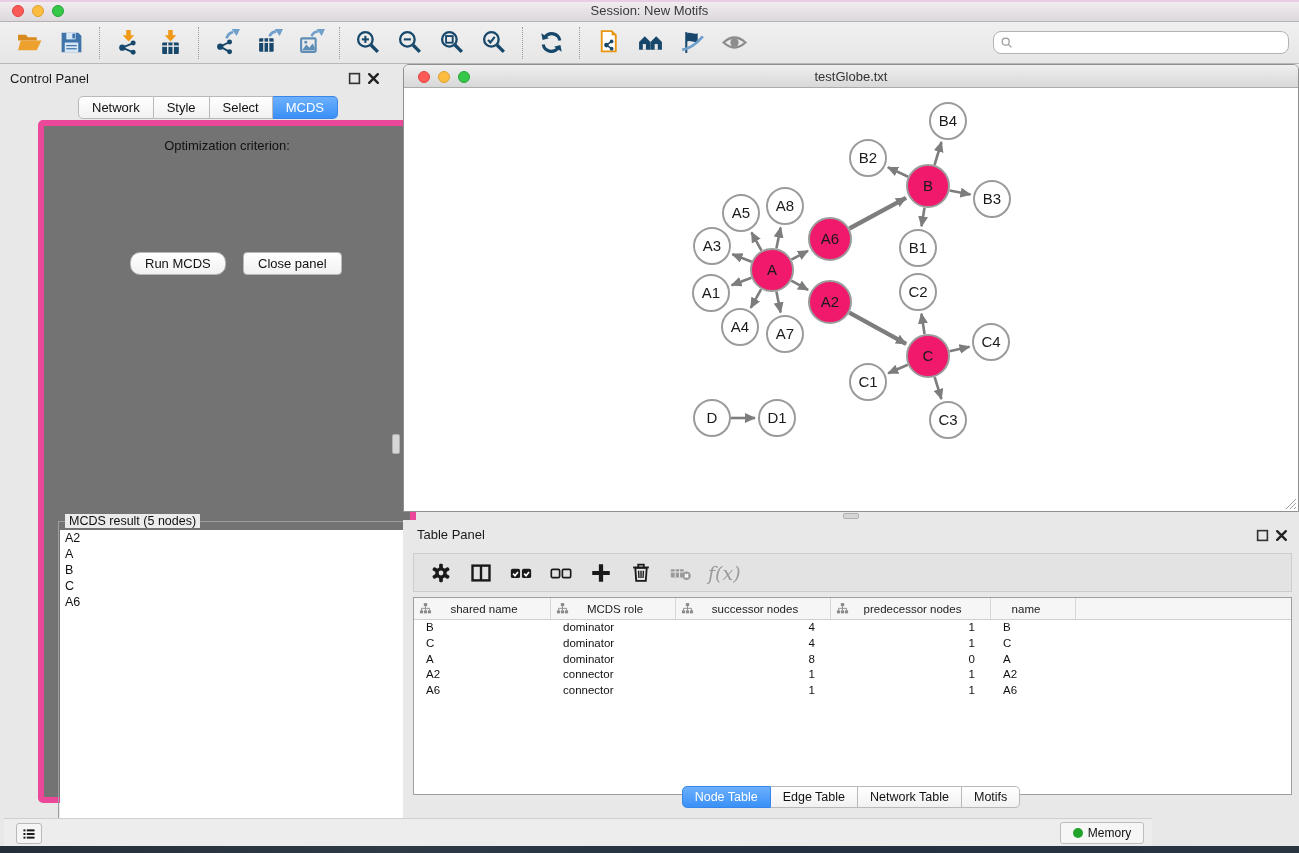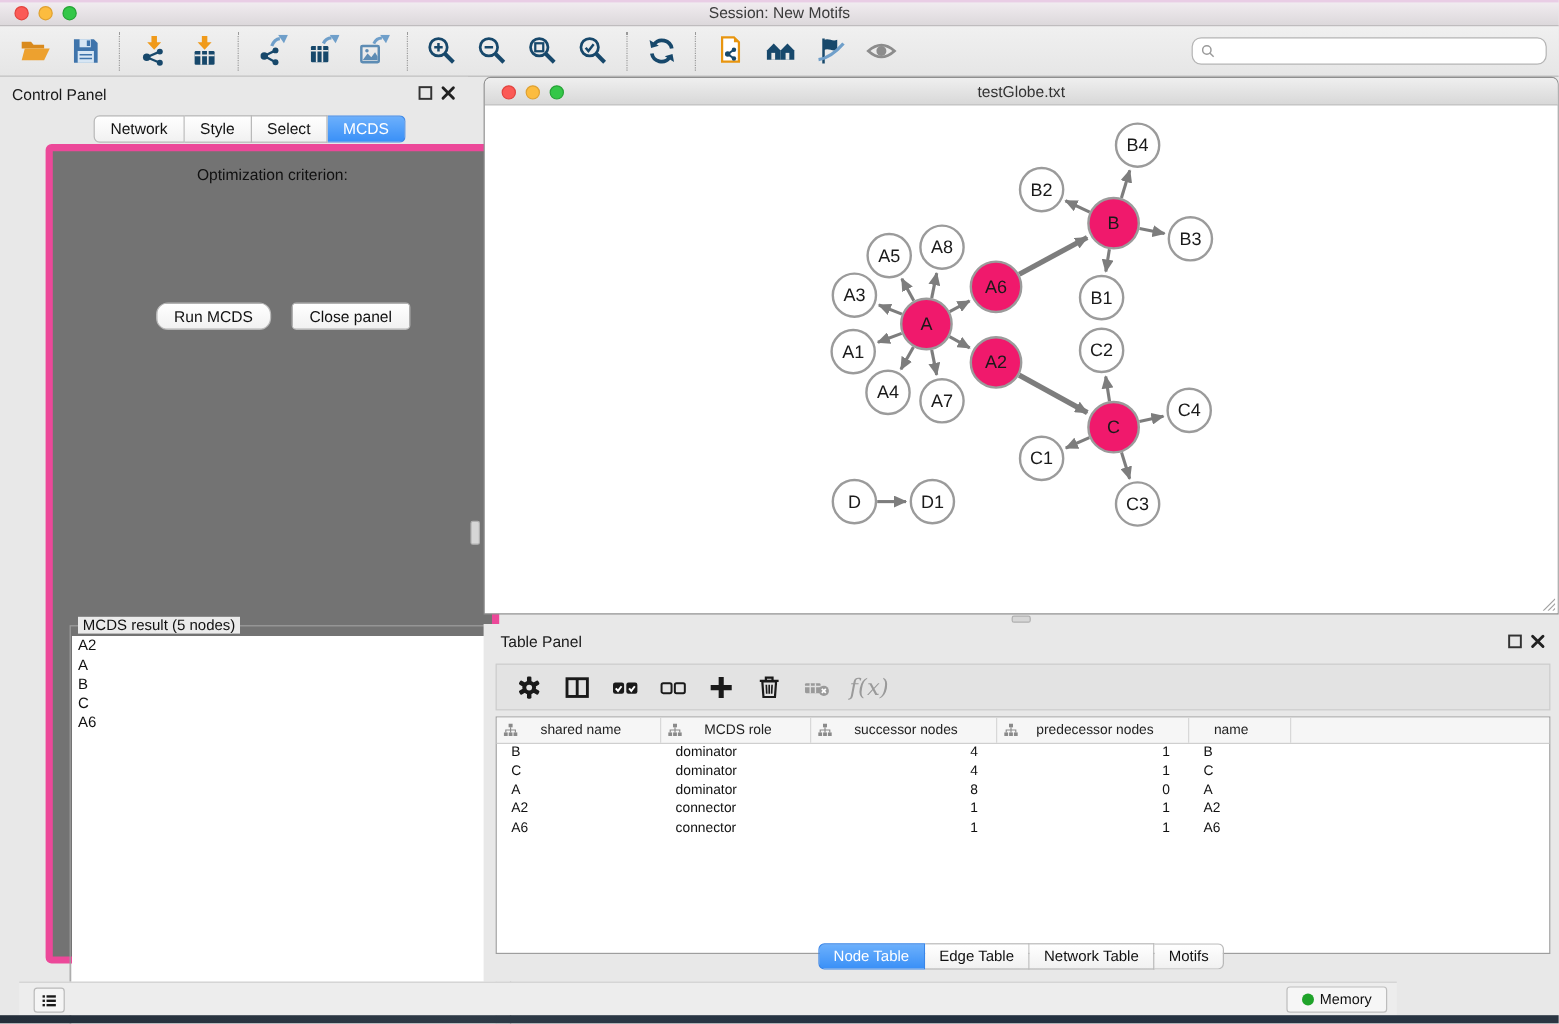--- a/index.html
+++ b/index.html
@@ -85,21 +85,21 @@
   .thead { display:flex; height:22px; background:#f6f6f6; border-bottom:1px solid #cfcfcf; }
   .th { display:flex; align-items:center; border-right:1px solid #d8d8d8; font-size:11.5px; color:#222; position:relative; }
   .th .th-label { flex:1; text-align:center; padding-right:14px; }
   .th svg { width:13px; height:13px; margin-left:5px; }
   .trow { display:flex; height:15.8px; line-height:15.8px; font-size:11.5px; color:#111; }
   .td { overflow:hidden; white-space:nowrap; }
   #tp-tabs { position:absolute; left:0; top:266px; width:100%; text-align:center; }
   #tp-tabs .seg-btn { font-size:12.5px; padding:3px 12px; }
 
   
-  #status-bar { left:16px; top:818px; width:1148px; height:28px; background:#ededed; border-top:1px solid #cfcfcf; }
+  #status-bar { left:4px; top:818px; width:1148px; height:28px; background:#ededed; border-top:1px solid #cfcfcf; }
   #list-btn { position:absolute; left:12px; top:4px; width:26px; height:21px; background:#f5f5f5; border:1px solid #b9b9b9;
     border-radius:3px; display:flex; align-items:center; justify-content:center; }
   #list-btn svg { width:16px; height:16px; }
   #memory-btn { position:absolute; right:8px; top:3px; width:84px; height:22px; background:#f6f6f6; border:1px solid #bdbdbd;
     border-radius:3px; display:flex; align-items:center; justify-content:center; gap:5px; font-size:12px; color:#111; }
   #memory-dot { width:10px; height:10px; border-radius:50%; background:#1fa32a; }
   #desktop-strip { left:0; top:846px; width:1299px; height:7px;
     background:linear-gradient(90deg,#242e3a,#2e3a46 30%,#223040 60%,#2a3542); }
 </style>
 </head>

